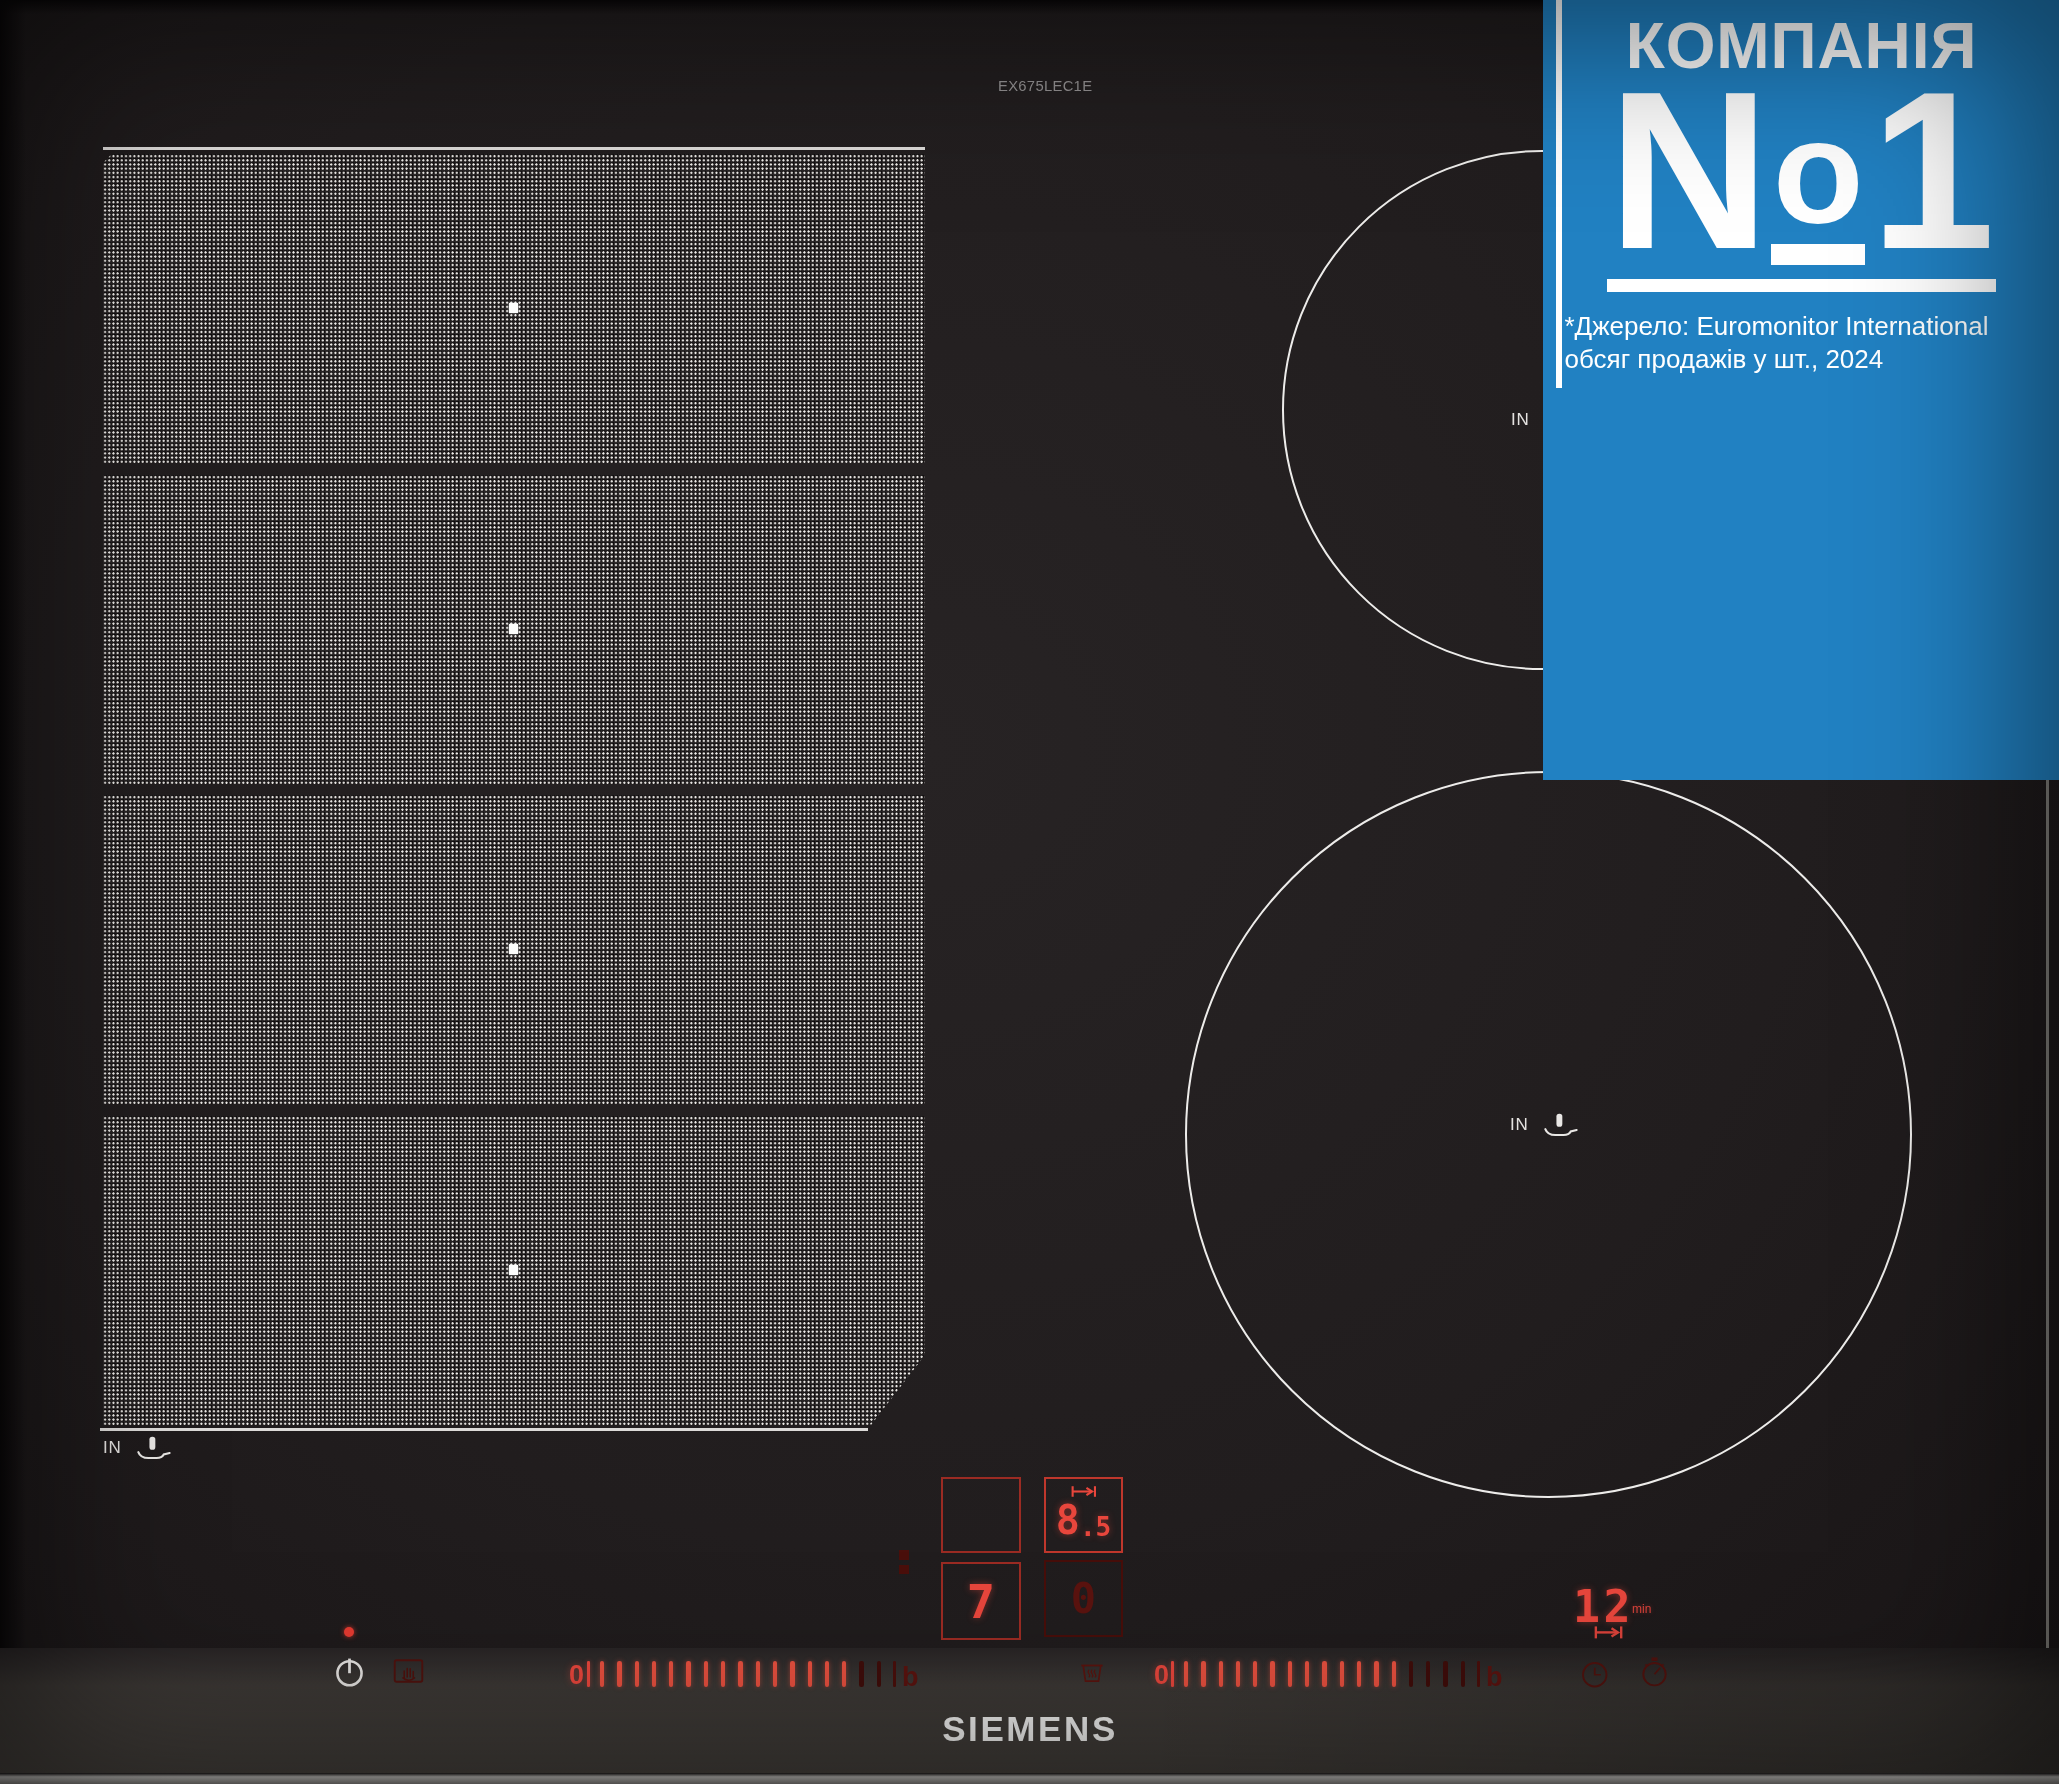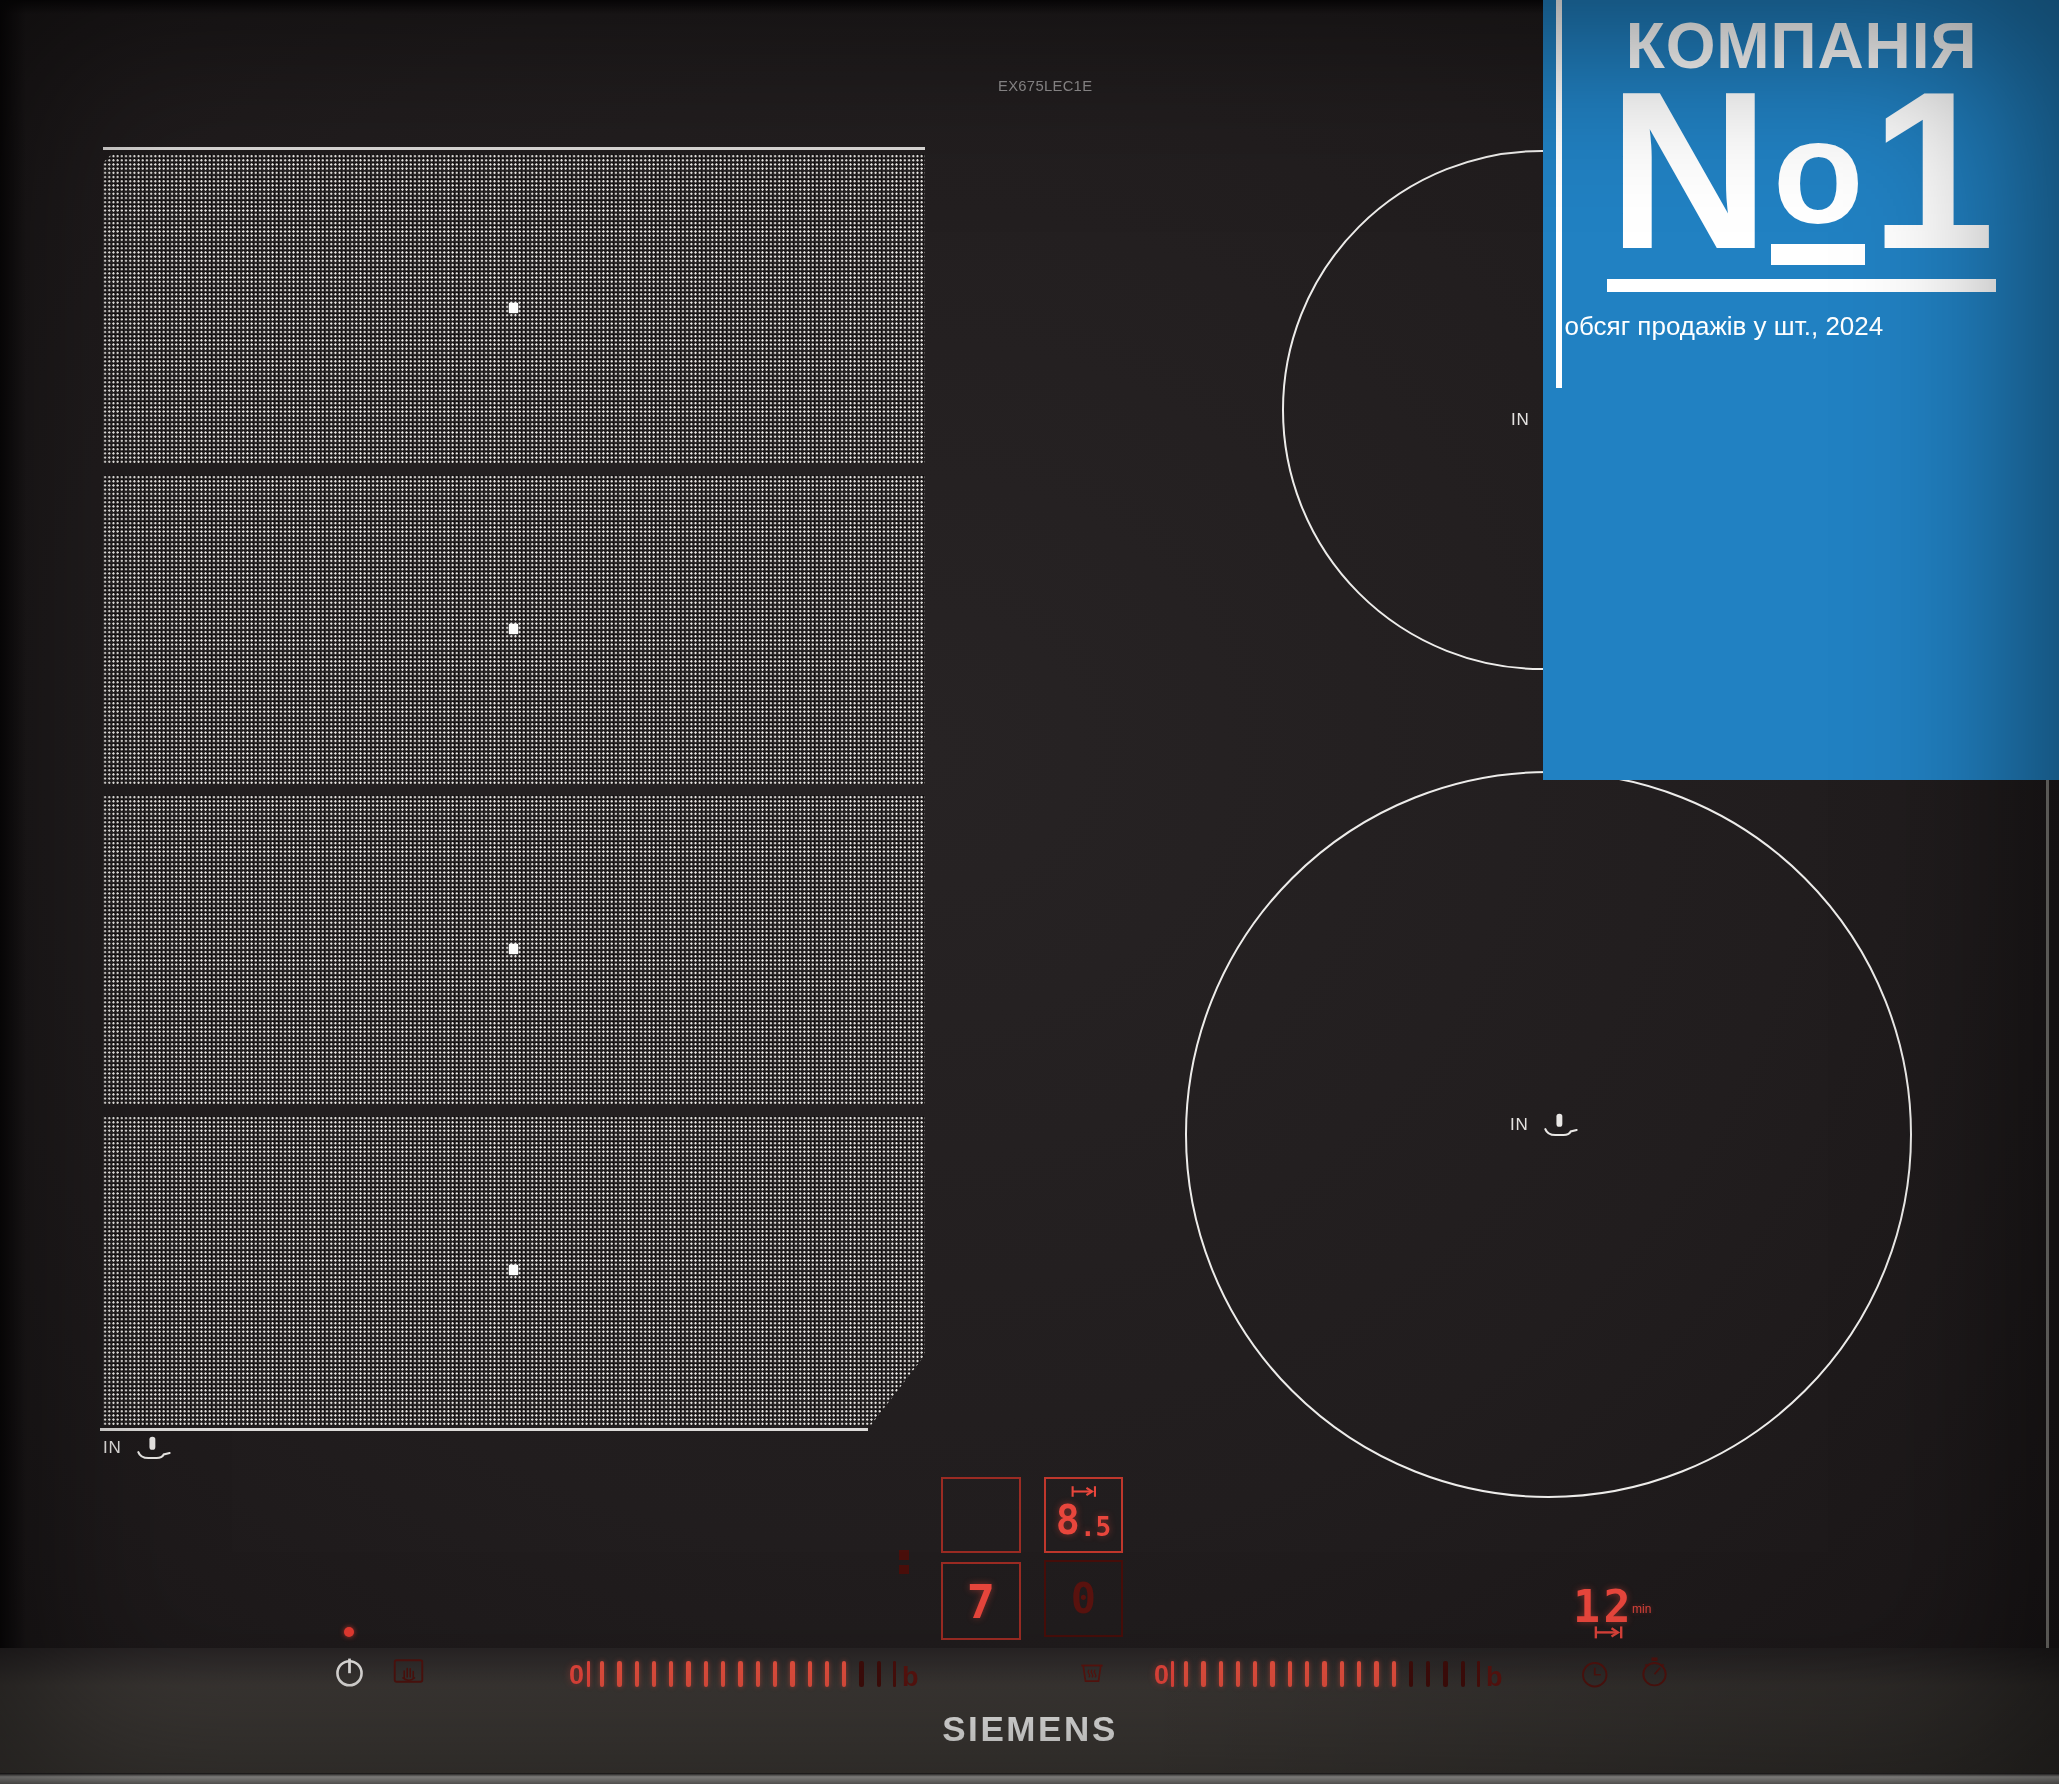--- a/index.html
+++ b/index.html
@@ -327,18 +327,19 @@
     <div class="bdg-rank">
       <span class="rn">N</span>
       <span class="ro-wrap">
         <span class="ro">o</span>
         <span class="ro-bar"></span>
       </span>
       <span class="r1">1</span>
     </div>
     <div class="bdg-bar"></div>
     <div class="bdg-src">
+      <div>*Джерело: Euromonitor International</div>
       <div>обсяг продажів у шт., 2024</div>
     </div>
   </div>
 
 </div>
 
 
 </body></html>

